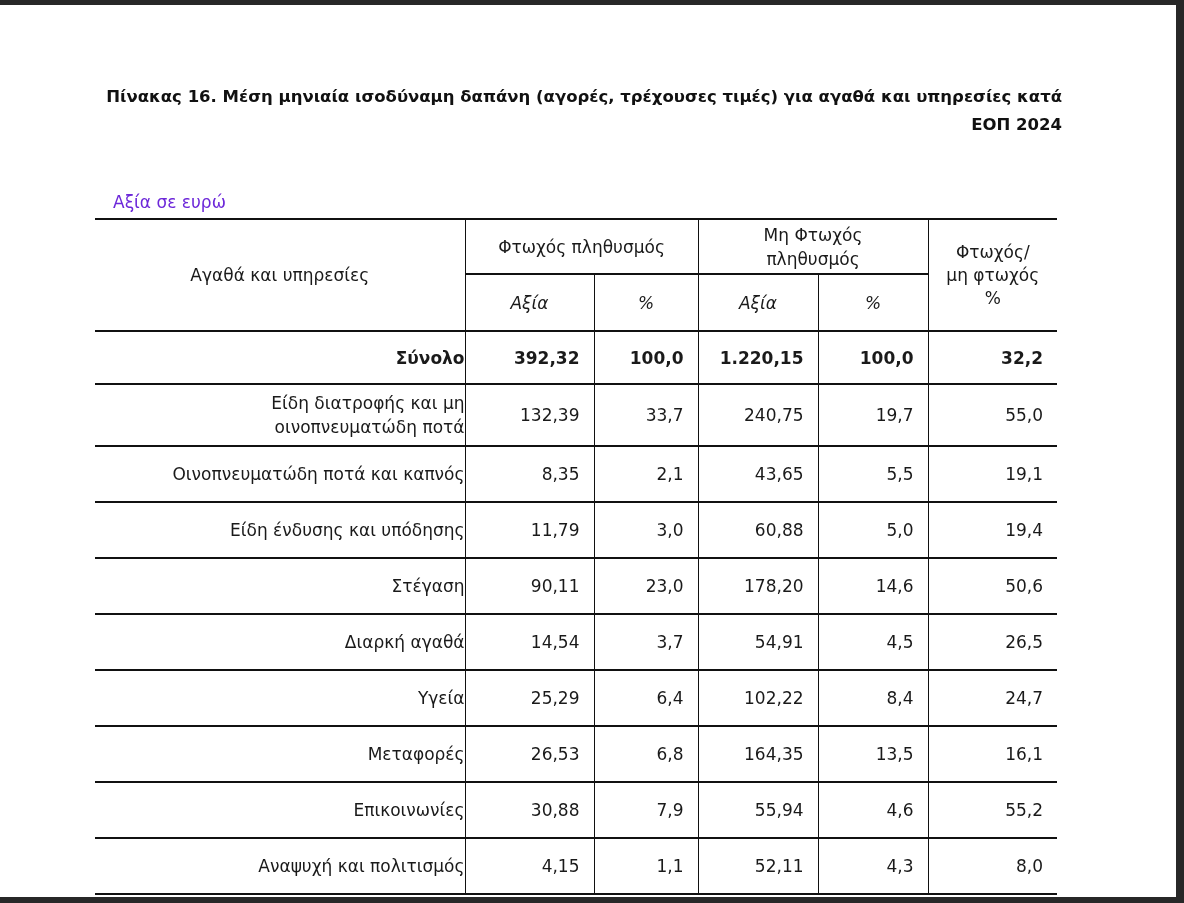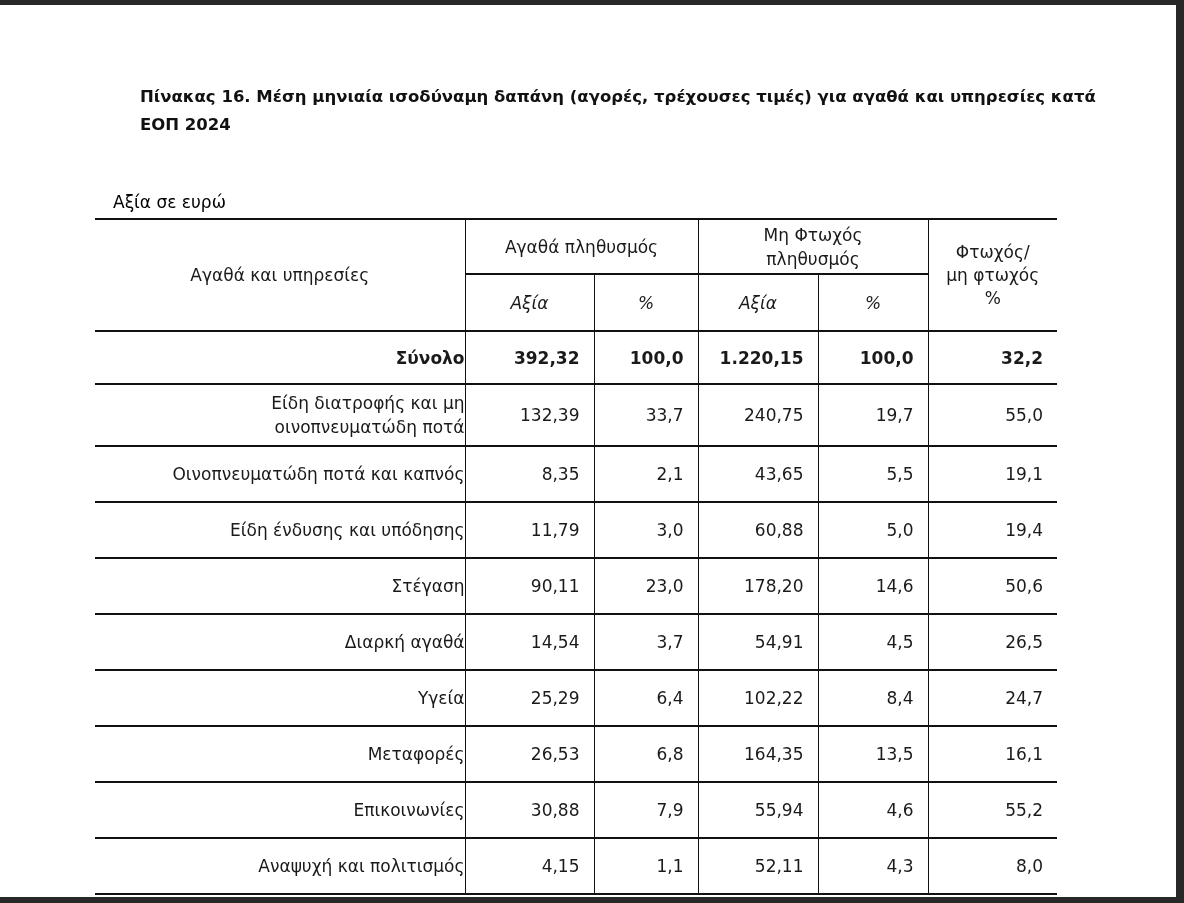--- a/index.html
+++ b/index.html
@@ -13,32 +13,31 @@
     position: absolute;
     left: 0; top: 5px;
     width: 1176px; height: 892px;
     background: #ffffff;
     color: #1a1a1a;
     overflow: hidden;
   }
   .title-block {
     position: absolute;
     left: 100px; top: 78px; width: 962px;
-    text-align: left;
+    text-align: right;
     font-weight: bold;
     font-size: 16.5px;
     line-height: 28px;
     color: #111;
-    margin-left: 40px;
   }
   .unit-label {
     position: absolute;
     left: 113px; top: 187px;
     font-size: 17px;
-    color: #000000;
+    color: #6d28d9;
   }
   table.exp {
     position: absolute;
     left: 95px; top: 213px;
     width: 962px;
     border-collapse: collapse;
     table-layout: fixed;
     font-size: 17px;
     color: #1a1a1a;
   }
@@ -85,21 +84,21 @@
       <col style="width:370px">
         <col style="width:129px">
         <col style="width:104px">
       <col style="width:120px">
         <col style="width:110px">
         <col style="width:129px">
     </colgroup>
     <thead>
       <tr class="hdr-groups">
         <th rowspan="2" class="c-goods">Αγαθά και υπηρεσίες</th>
-        <th colspan="2" class="c-group">Αγαθά πληθυσμός</th>
+        <th colspan="2" class="c-group">Φτωχός πληθυσμός</th>
         <th colspan="2" class="c-group">Μη Φτωχός
 πληθυσμός</th>
         <th rowspan="2" class="c-ratio">Φτωχός/
 μη φτωχός
 %</th>
       </tr>
       <tr class="hdr-subs">
         <th class="c-sub">Αξία</th>
         <th class="c-sub">%</th>
         <th class="c-sub">Αξία</th>

